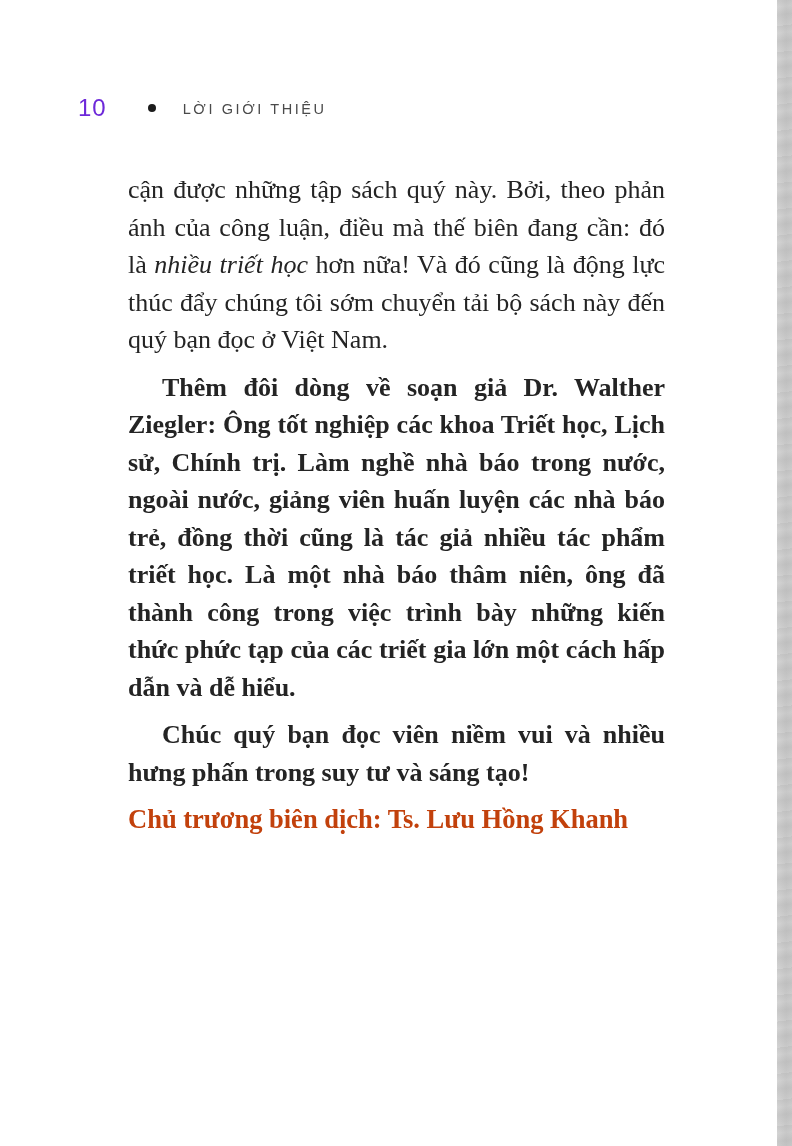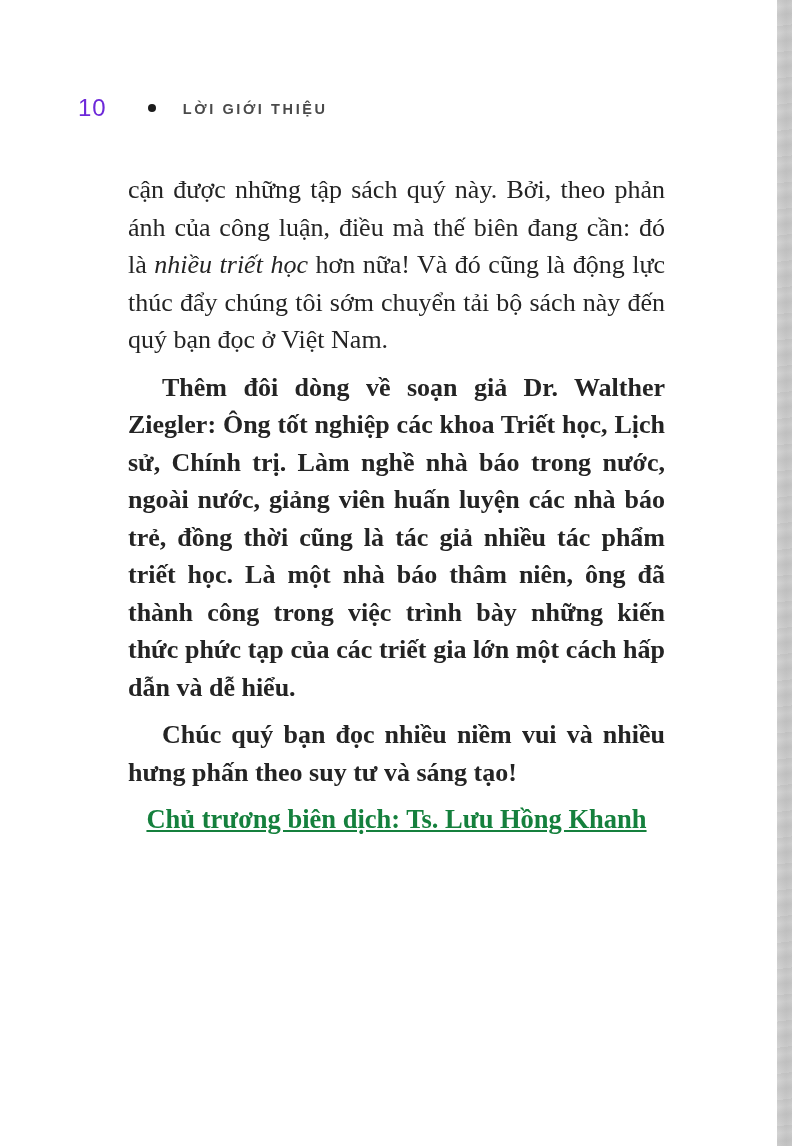--- a/index.html
+++ b/index.html
@@ -52,21 +52,21 @@
   .header-bullet {
     width: 8px;
     height: 8px;
     border-radius: 50%;
     background: #1c1c1c;
     margin-left: 41px;
     margin-right: 27px;
   }
   .running-head {
     font-size: 14.5px;
-    font-weight: 700;
+    font-weight: 400;
     letter-spacing: 2.6px;
     color: #4a4a4a;
     padding-top: 2px;
   }
 
   
   .text-block {
     position: absolute;
     left: 128px;
     top: 171px;
@@ -82,38 +82,37 @@
   .para.indent {
     text-indent: 34px;
     font-weight: bold;
   }
   .italic-run {
     font-style: italic;
   }
   .signature {
     margin: 2px 0 0 0;
     font-weight: bold;
-    text-align: center;
+    text-align: left;
     font-size: 26.5px;
-    color: #15803d;
-    text-decoration: underline;
+    color: #c2410c;
   }
 </style>
 </head>
 <body>
 
 <div class="page-edge"></div>
 
 <div class="header">
   <span class="page-number">10</span>
   <span class="header-bullet"></span>
   <span class="running-head">LỜI GIỚI THIỆU</span>
 </div>
 
 <div class="text-block">
   <p class="para"><span>cận được những tập sách quý này. Bởi, theo phản ánh của công luận, điều mà thế biên đang cần: đó là </span><span class="italic-run">nhiều triết học</span><span> hơn nữa! Và đó cũng là động lực thúc đẩy chúng tôi sớm chuyển tải bộ sách này đến quý bạn đọc ở Việt Nam.</span></p>
 
   <p class="para indent">Thêm đôi dòng về soạn giả Dr. Walther Ziegler: Ông tốt nghiệp các khoa Triết học, Lịch sử, Chính trị. Làm nghề nhà báo trong nước, ngoài nước, giảng viên huấn luyện các nhà báo trẻ, đồng thời cũng là tác giả nhiều tác phẩm triết học. Là một nhà báo thâm niên, ông đã thành công trong việc trình bày những kiến thức phức tạp của các triết gia lớn một cách hấp dẫn và dễ hiểu.</p>
 
-  <p class="para indent">Chúc quý bạn đọc nhiều niềm vui và nhiều hưng phấn theo suy tư và sáng tạo!</p>
+  <p class="para indent">Chúc quý bạn đọc viên niềm vui và nhiều hưng phấn trong suy tư và sáng tạo!</p>
 
   <p class="signature">Chủ trương biên dịch: Ts. Lưu Hồng Khanh</p>
 </div>
 
 </body></html>

